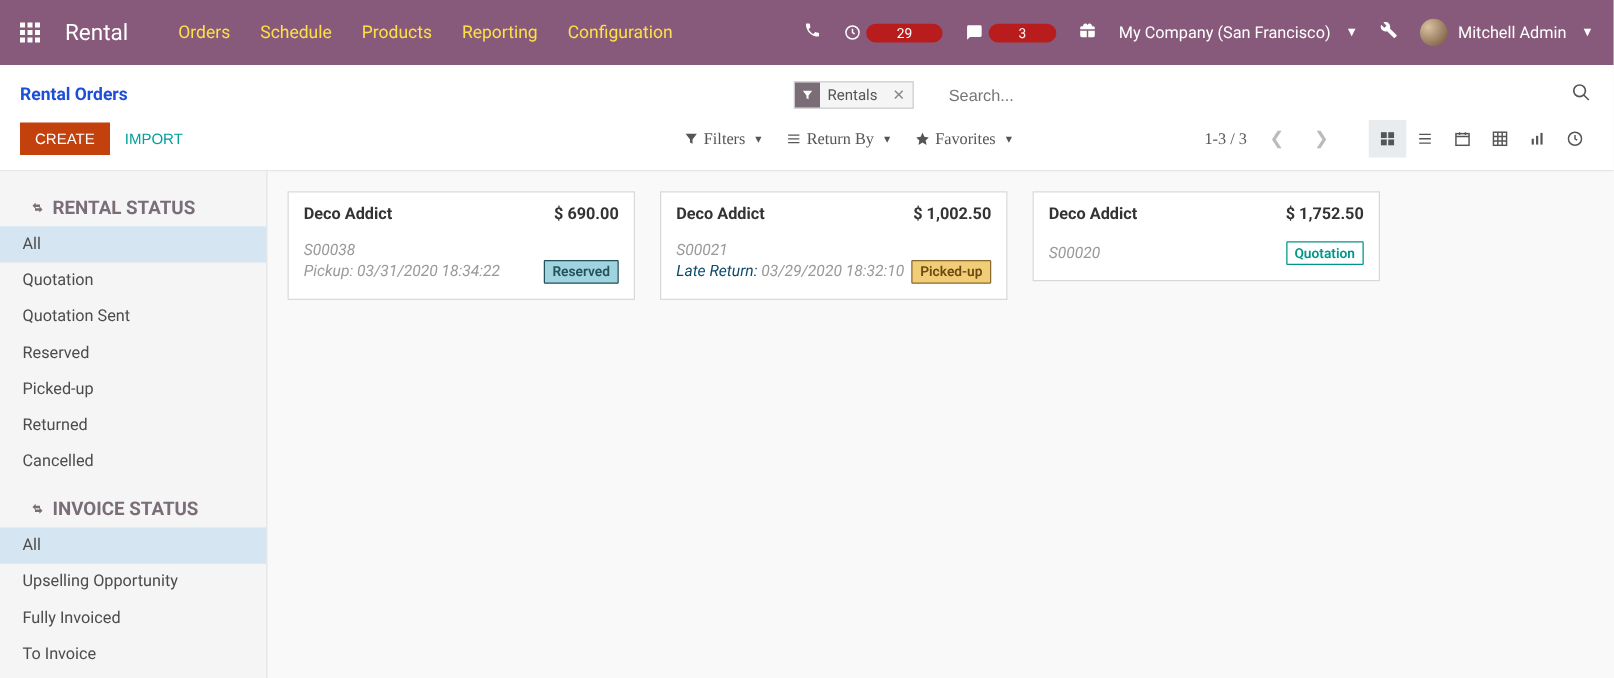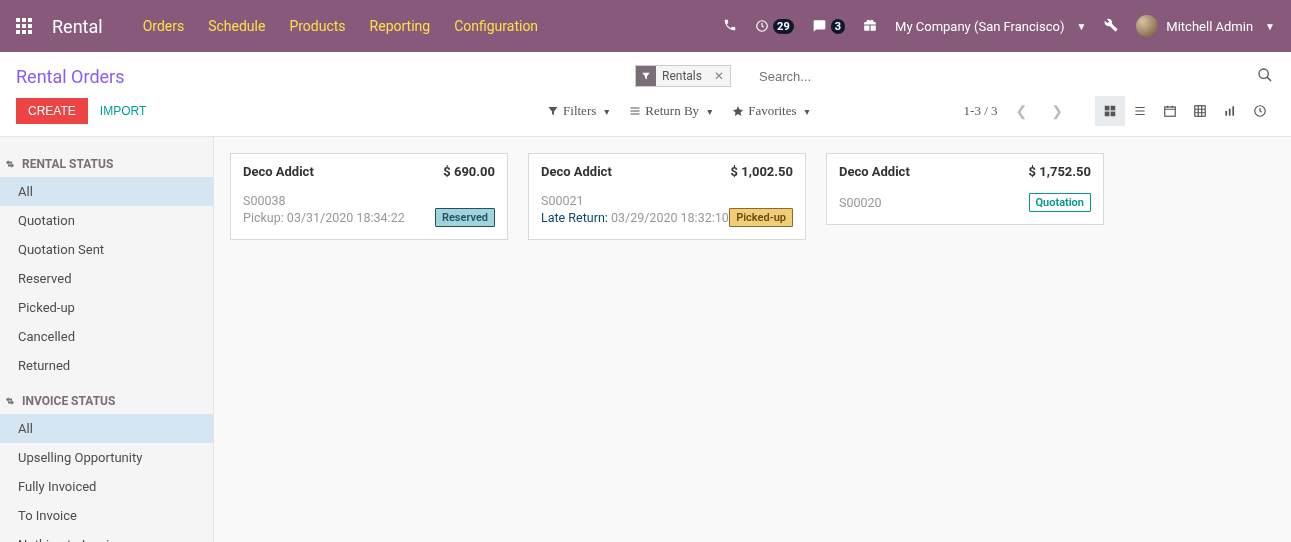--- a/index.html
+++ b/index.html
@@ -19,88 +19,88 @@
   display: flex;
   align-items: center;
   padding: 0 16px;
 }
 .topbar .apps-icon { margin-right: 20px; display:inline-flex; }
 .topbar .brand { font-size: 18px; font-weight: 400; margin-right: 40px; }
 .topbar .menu { display: flex; gap: 24px; }
 .topbar .menu a { color: #fde047; text-decoration: none; font-size: 14px; cursor:pointer; }
 .topbar .right { margin-left: auto; display: flex; align-items: center; gap: 18px; }
 .badge-pill { display:inline-flex; align-items:center; gap:4px; }
-.pill-count { background:#0f172a; color:#fff; border-radius:9px; padding:1px 4px; font-size:11px; font-weight:700; }
+.pill-count { background:#b91c1c; color:#fff; border-radius:9px; padding:1px 24px; font-size:11px; font-weight:400; }
 .user-sect { display:flex; align-items:center; gap:8px; }
 .avatar { width:22px; height:22px; border-radius:50%; background: radial-gradient(circle at 30% 30%, #d9c3a0, #6e4d37); }
 .caret { font-size:10px; margin-left:4px; }
 
 
 .control-panel {
   background:#fff;
   border-bottom:1px solid #e5e5e5;
   padding: 0 16px;
 }
 .cp-row { display:flex; align-items:center; min-height:38px; }
 .cp-row.row1 { padding-top:10px; }
-.breadcrumb-title { font-size: 18px; color:#8b5cf6; }
+.breadcrumb-title { font-size: 14px; color:#1d4ed8;font-weight:bold; }
 .search-area { margin-left:auto; display:flex; align-items:center; flex:0 0 640px; }
 .facet {
   display:inline-flex; align-items:center;
   border:1px solid #ccc; background:#f5f5f5;
   height:22px; font-size:12px;
   margin-right:24px;
 }
 .facet .facet-icon { background:#7a6d77; color:#fff; width:20px; height:100%; display:flex; align-items:center; justify-content:center; }
 .facet .facet-text { padding:0 6px 0 6px; color:#555; }
 .facet .facet-close { padding:0 6px; color:#888; cursor:pointer; }
 .search-input { flex:1; border:none; outline:none; font-size:13px; padding:4px; color:#555; }
 .search-glass { color:#666; cursor:pointer; padding:4px 2px 4px 8px; }
 
 .cp-row.row2 { padding: 6px 0 10px 0; }
 .btn { padding:6px 12px; font-size:12px; border:none; cursor:pointer; font-weight:500; }
-.btn-primary { background:#ef4444; color:#fff; text-transform:uppercase; }
+.btn-primary { background:#c2410c; color:#fff; text-transform:uppercase; }
 .btn-link { background:transparent; color:#00a09d; text-transform:uppercase; font-weight:500; }
 
 .search-opts { margin-left:auto; display:flex; align-items:center; gap:8px;font-family:Liberation Serif, serif; }
 .opt-btn { display:inline-flex; align-items:center; gap:4px; color:#555; cursor:pointer; font-size:13px; padding:4px 6px; }
 .pager { margin-left:140px; display:flex; align-items:center; gap:12px; color:#555; }
 .pager .arrow { color:#bbb; cursor:pointer; font-size:14px; padding:2px 6px; }
 .view-switch { margin-left:18px; display:flex; }
 .view-btn { width:30px; height:30px; display:flex; align-items:center; justify-content:center; color:#666; cursor:pointer; }
 .view-btn.active { background:#e9ecef; }
 
 
 .main { display:flex; min-height: 420px; }
 .sidebar {
   width:214px; background:#f5f5f5; border-right:1px solid #e5e5e5;
   padding-top:14px;
 }
 .side-header {
   display:flex; align-items:center; gap:6px;
-  color:#7a6d77; text-transform:uppercase; font-weight:700; font-size:12px;
-  padding:6px 4px;
+  color:#7a6d77; text-transform:uppercase; font-weight:700; font-size:15px;
+  padding:6px 24px;
 }
 .side-item {
   padding:7px 18px; font-size:13px; color:#4c4c4c; cursor:pointer;
 }
 .side-item.active { background:#d5e6f2; }
 
 .content { flex:1; padding:16px; display:flex; gap:20px; align-items:flex-start; }
 
 .card {
   background:#fff; border:1px solid #d9d9d9;
   width:278px; padding:10px 12px 12px 12px;
   font-size:13px;
 }
 .card-top { display:flex; justify-content:space-between; align-items:baseline; }
 .card-title { font-weight:700; color:#333; }
 .card-amount { font-weight:700; color:#333; }
 .card-body { margin-top:14px; display:flex; justify-content:space-between; align-items:flex-end; }
-.card-left { color:#999; font-size:12.5px; line-height:1.35; }
+.card-left { color:#999; font-size:12.5px; line-height:1.35;font-style:italic; }
 .late { color:#0c4a6e; }
 .tag { font-size:11px; font-weight:600; padding:2px 6px; border:1px solid; border-radius:1px; }
 .tag.reserved { background:#9fd4de; color:#23515a; border-color:#23515a; }
 .tag.pickedup { background:#f2cd78; color:#6a4a10; border-color:#8a6a30; }
 .tag.quotation { background:#fff; color:#009688; border-color:#009688; }
 
 .ico { display:inline-block; }
 svg { overflow:visible; }
 </style>
 </head>
@@ -276,22 +276,22 @@
         <svg width="12" height="12" viewBox="0 0 24 24" fill="#7a6d77">
             <path d="M4 9l5-5v3h7v4h-7v3L4 9zM20 15l-5 5v-3H8v-4h7v-3l5 5z"></path>
           </svg>
         <span>Rental Status</span>
       </div>
       <div class="side-item active">All</div>
       <div class="side-item">Quotation</div>
       <div class="side-item">Quotation Sent</div>
       <div class="side-item">Reserved</div>
       <div class="side-item">Picked-up</div>
+      <div class="side-item">Returned</div>
       <div class="side-item">Cancelled</div>
-      <div class="side-item">Returned</div>
     </div>
     <div style="height:8px"></div>
     <div>
       <div class="side-header">
         <svg width="12" height="12" viewBox="0 0 24 24" fill="#7a6d77">
             <path d="M4 9l5-5v3h7v4h-7v3L4 9zM20 15l-5 5v-3H8v-4h7v-3l5 5z"></path>
           </svg>
         <span>Invoice Status</span>
       </div>
       <div class="side-item active">All</div>

